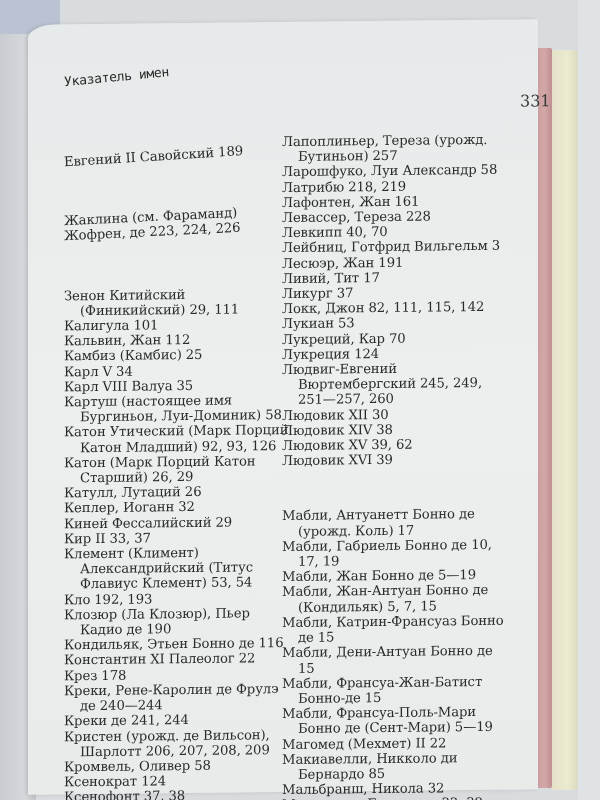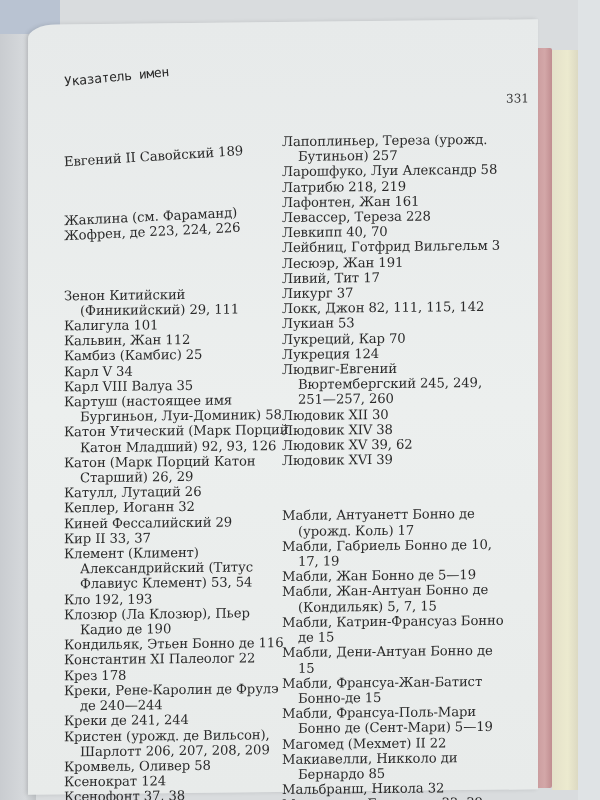--- a/index.html
+++ b/index.html
@@ -37,22 +37,22 @@
       transform: skewY(-0.6deg);
     }
     .running-head {
       position: absolute; left: 36px; top: 50px;
       font-family: "DejaVu Sans Mono", "Liberation Mono", monospace;
       font-size: 13px; color: #2a2a2a;
       transform: rotate(-5deg); transform-origin: left center;
       letter-spacing: -0.3px;
     }
     .page-number {
-      position: absolute; left: 478px; top: 72px;
-      font-size: 12px; color: #3a3a3a;
+      position: absolute; left: 492px; top: 72px;
+      font-size: 16px; color: #3a3a3a;
     }
     .column {
       position: absolute; font-size: 13.2px; line-height: 15.2px; color: #2b2b2b;
       letter-spacing: -0.1px;
     }
     .col-left { left: 36px; top: 130px; width: 230px; }
     .col-right { left: 254px; top: 112px; width: 222px; }
     .entry { padding-left: 16px; text-indent: -16px; }
     .gap-md { height: 44px; }
     .gap-lg { height: 40px; }

